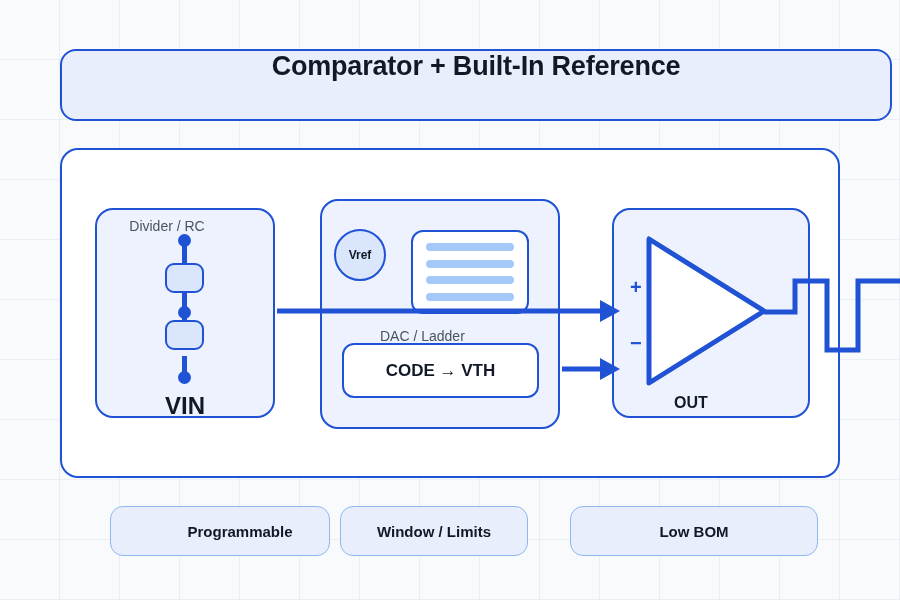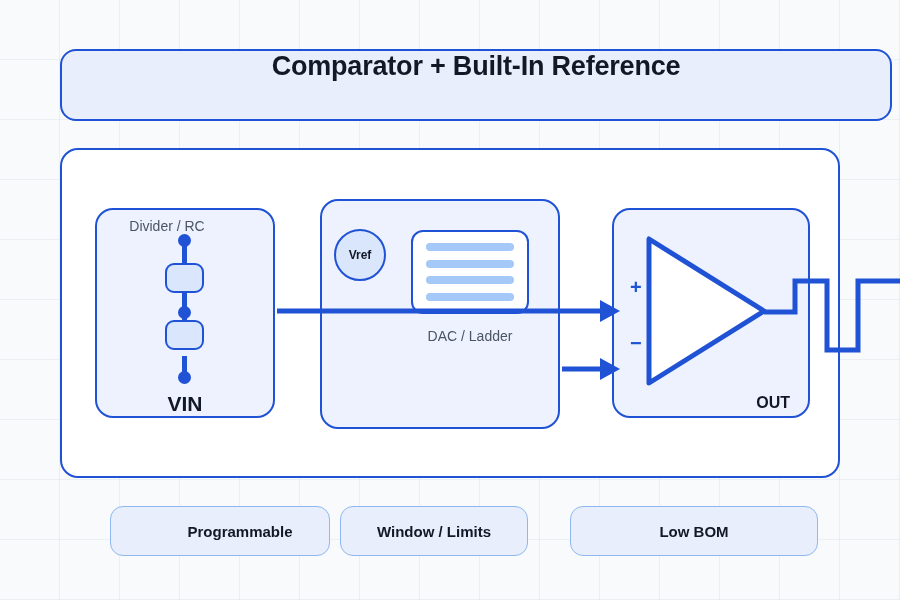--- a/index.html
+++ b/index.html
@@ -77,21 +77,21 @@
     width: 144px;
     text-align: center;
     font-size: 14px;
     color: #4b5563;
   }
   #vin-label {
     position: absolute;
     left: 95px; top: 392px;
     width: 180px;
     text-align: center;
-    font-size: 21px;
+    font-size: 24px;
     font-weight: bold;
     color: #111827;
   }
   .node-dot {
     position: absolute;
     width: 13px; height: 13px;
     border-radius: 50%;
     background: #1f52d4;
   }
   #dot-top    { left: 178px; top: 234px; }
@@ -149,21 +149,20 @@
   }
   .ladder-bar {
     height: 8px;
     border-radius: 4px;
     background: #a4c8f7;
   }
   #dac-label {
     position: absolute;
     left: 380px; top: 328px;
     width: 180px;
-    text-align: center;
     font-size: 14px;
     color: #4b5563;
   }
   #code-box {
     position: absolute;
     left: 342px; top: 343px;
     width: 197px; height: 55px;
     box-sizing: border-box;
     background: #ffffff;
     border: 2.5px solid #1f52d4;
@@ -192,25 +191,24 @@
     position: absolute;
     left: 630px; top: 332px;
     font-size: 20px;
     font-weight: bold;
     color: #1f52d4;
   }
   #out-label {
     position: absolute;
     left: 612px; top: 394px;
     width: 158px;
-    text-align: right;
+    text-align: center;
     font-size: 16px;
     font-weight: bold;
     color: #111827;
-    margin-left: 20px;
   }
 
   
   #wires-svg {
     position: absolute;
     left: 0; top: 0;
     width: 900px; height: 600px;
     pointer-events: none;
   }
 
@@ -259,20 +257,21 @@
 
   <div class="module" id="module-ref"></div>
   <div id="vref-circle">Vref</div>
   <div id="ladder-box">
     <div class="ladder-bar"></div>
     <div class="ladder-bar"></div>
     <div class="ladder-bar"></div>
     <div class="ladder-bar"></div>
   </div>
   <div id="dac-label">DAC / Ladder</div>
+  <div id="code-box">CODE → VTH</div>
 
   <div class="module" id="module-comp"></div>
   <svg id="comp-svg" width="198" height="210">
     <polygon points="37,31 37,175 152,103" fill="#ffffff" stroke="#1f52d4" stroke-width="5" stroke-linejoin="round"></polygon>
   </svg>
   <div id="plus-label">+</div>
   <div id="minus-label">−</div>
   <div id="out-label">OUT</div>
 
   <svg id="wires-svg">

